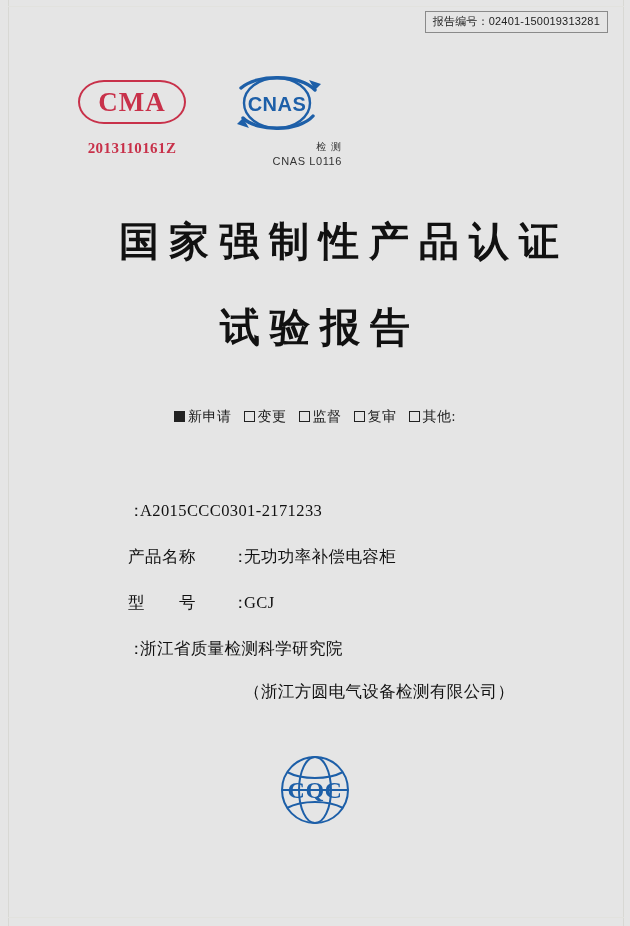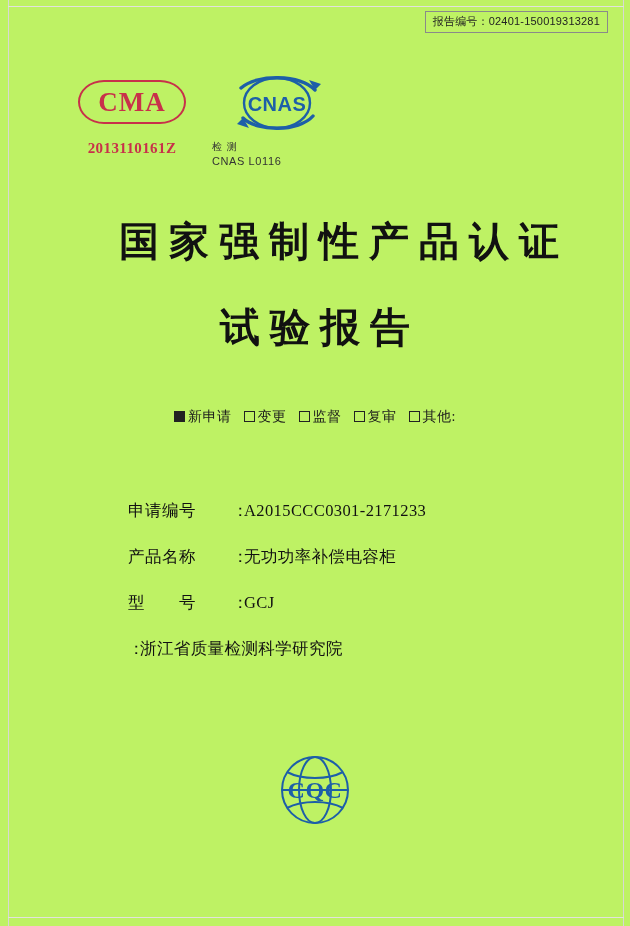--- a/index.html
+++ b/index.html
@@ -12,21 +12,21 @@
     background: #ffffff;
     font-family: "Liberation Serif", serif;
     color: #1a1a1a;
     overflow: hidden;
   }
 
   .page {
     position: relative;
     width: 630px;
     height: 926px;
-    background: #bef264;
+    background: #e5e5e5;
   }
 
   
   .scan-edge-left {
     position: absolute;
     left: 8px;
     top: 0;
     width: 1px;
     height: 926px;
     background: #d8d8d4;
@@ -123,21 +123,21 @@
     letter-spacing: 0.4px;
     color: #c8314a;
   }
 
   
   .cnas-wrap {
     position: absolute;
     left: 212px;
     top: 0px;
     width: 130px;
-    text-align: left;
+    text-align: right;
   }
   .cnas-mark {
     position: relative;
     width: 108px;
     height: 72px;
     margin: 0 auto;
   }
   .cnas-mark svg {
     display: block;
   }
@@ -311,41 +311,41 @@
     <span class="opt"><span class="box checked"></span><span>新申请</span></span>
     <span class="opt"><span class="box"></span><span>变更</span></span>
     <span class="opt"><span class="box"></span><span>监督</span></span>
     <span class="opt"><span class="box"></span><span>复审</span></span>
     <span class="opt"><span class="box"></span><span>其他:</span></span>
   </div>
 
   <div class="fields">
 
     <div class="field-row">
-      <span class="field-label">申请编号</span>
       <span class="field-colon">：</span>
       <span class="field-value">A2015CCC0301-2171233</span>
     </div>
 
     <div class="field-row">
       <span class="field-label">产品名称</span>
       <span class="field-colon">：</span>
       <span class="field-value">无功功率补偿电容柜</span>
     </div>
 
     <div class="field-row">
       <span class="field-label">型　　号</span>
       <span class="field-colon">：</span>
       <span class="field-value">GCJ</span>
     </div>
 
     <div class="field-row">
       <span class="field-colon">：</span>
       <span class="field-value">浙江省质量检测科学研究院</span>
     </div>
+    <div class="field-sub">（浙江方圆电气设备检测有限公司）</div>
 
   </div>
 
   <div class="cqc">
     <div class="cqc-inner">
       <svg width="96" height="76" viewBox="0 0 96 76" xmlns="http://www.w3.org/2000/svg">
         <g fill="none" stroke="#1d5fa8" stroke-width="2">
           <circle cx="48" cy="38" r="33"></circle>
           <ellipse cx="48" cy="38" rx="16" ry="33"></ellipse>
           <line x1="15" y1="38" x2="81" y2="38"></line>

